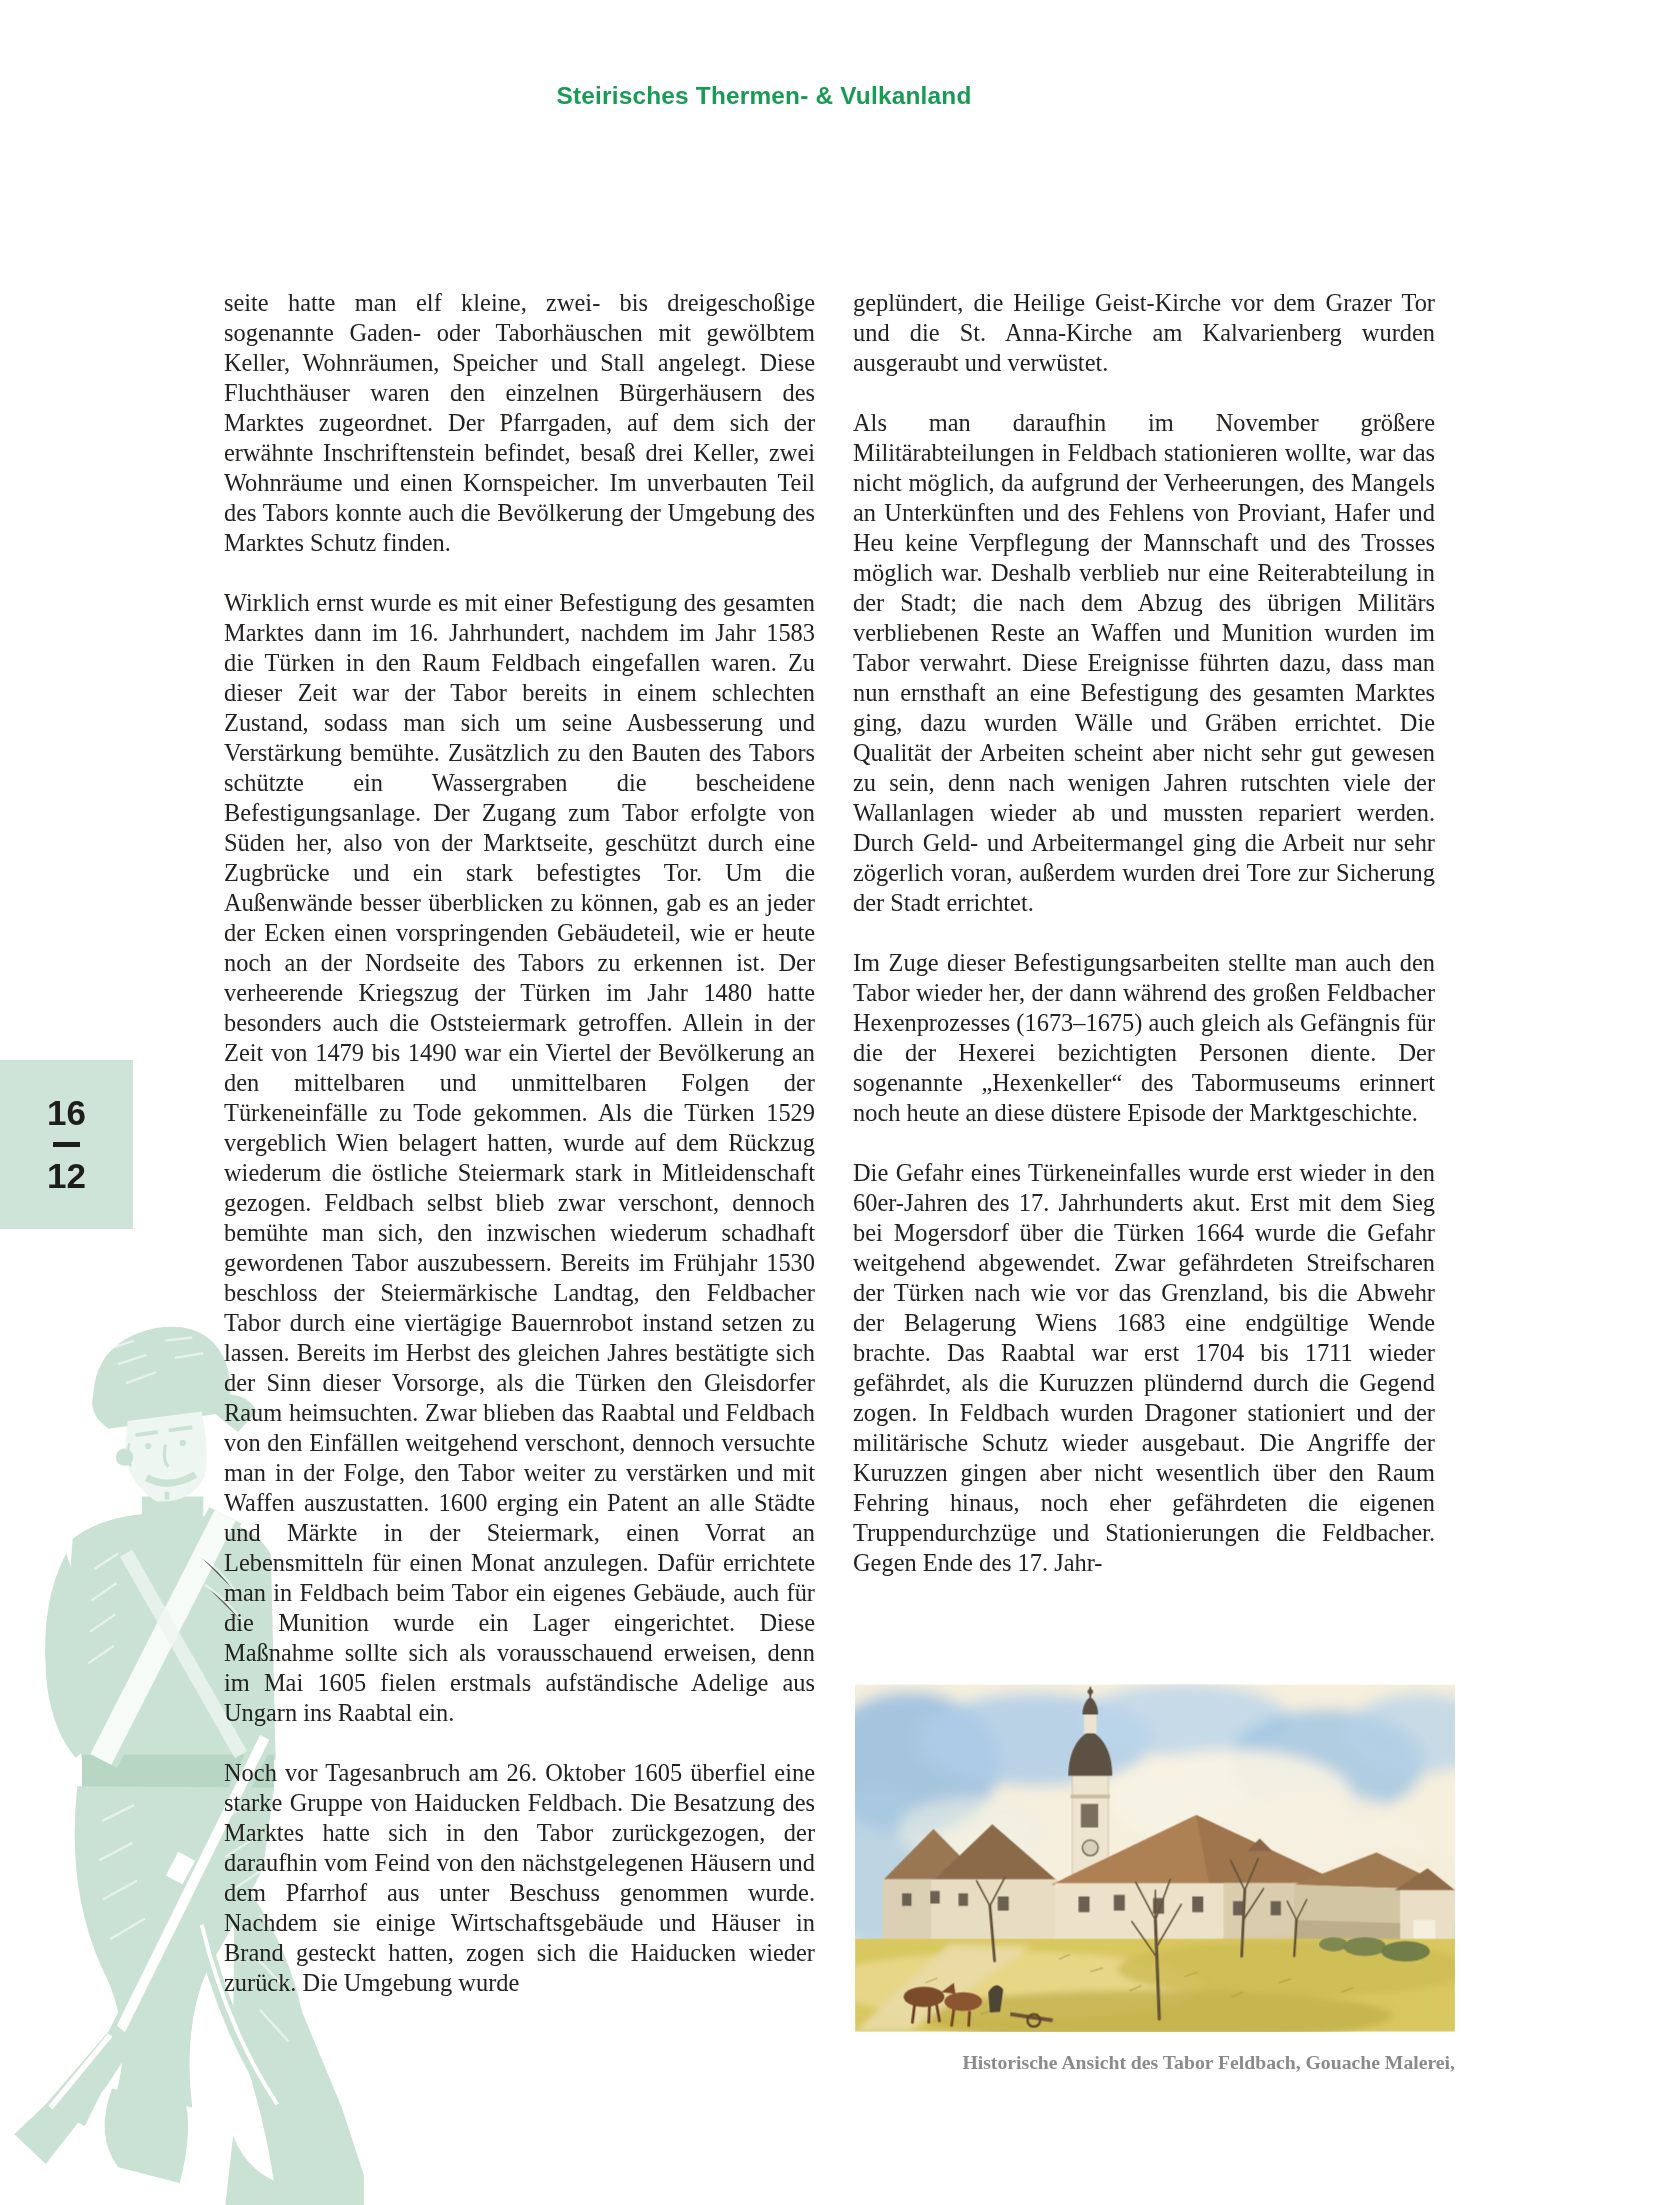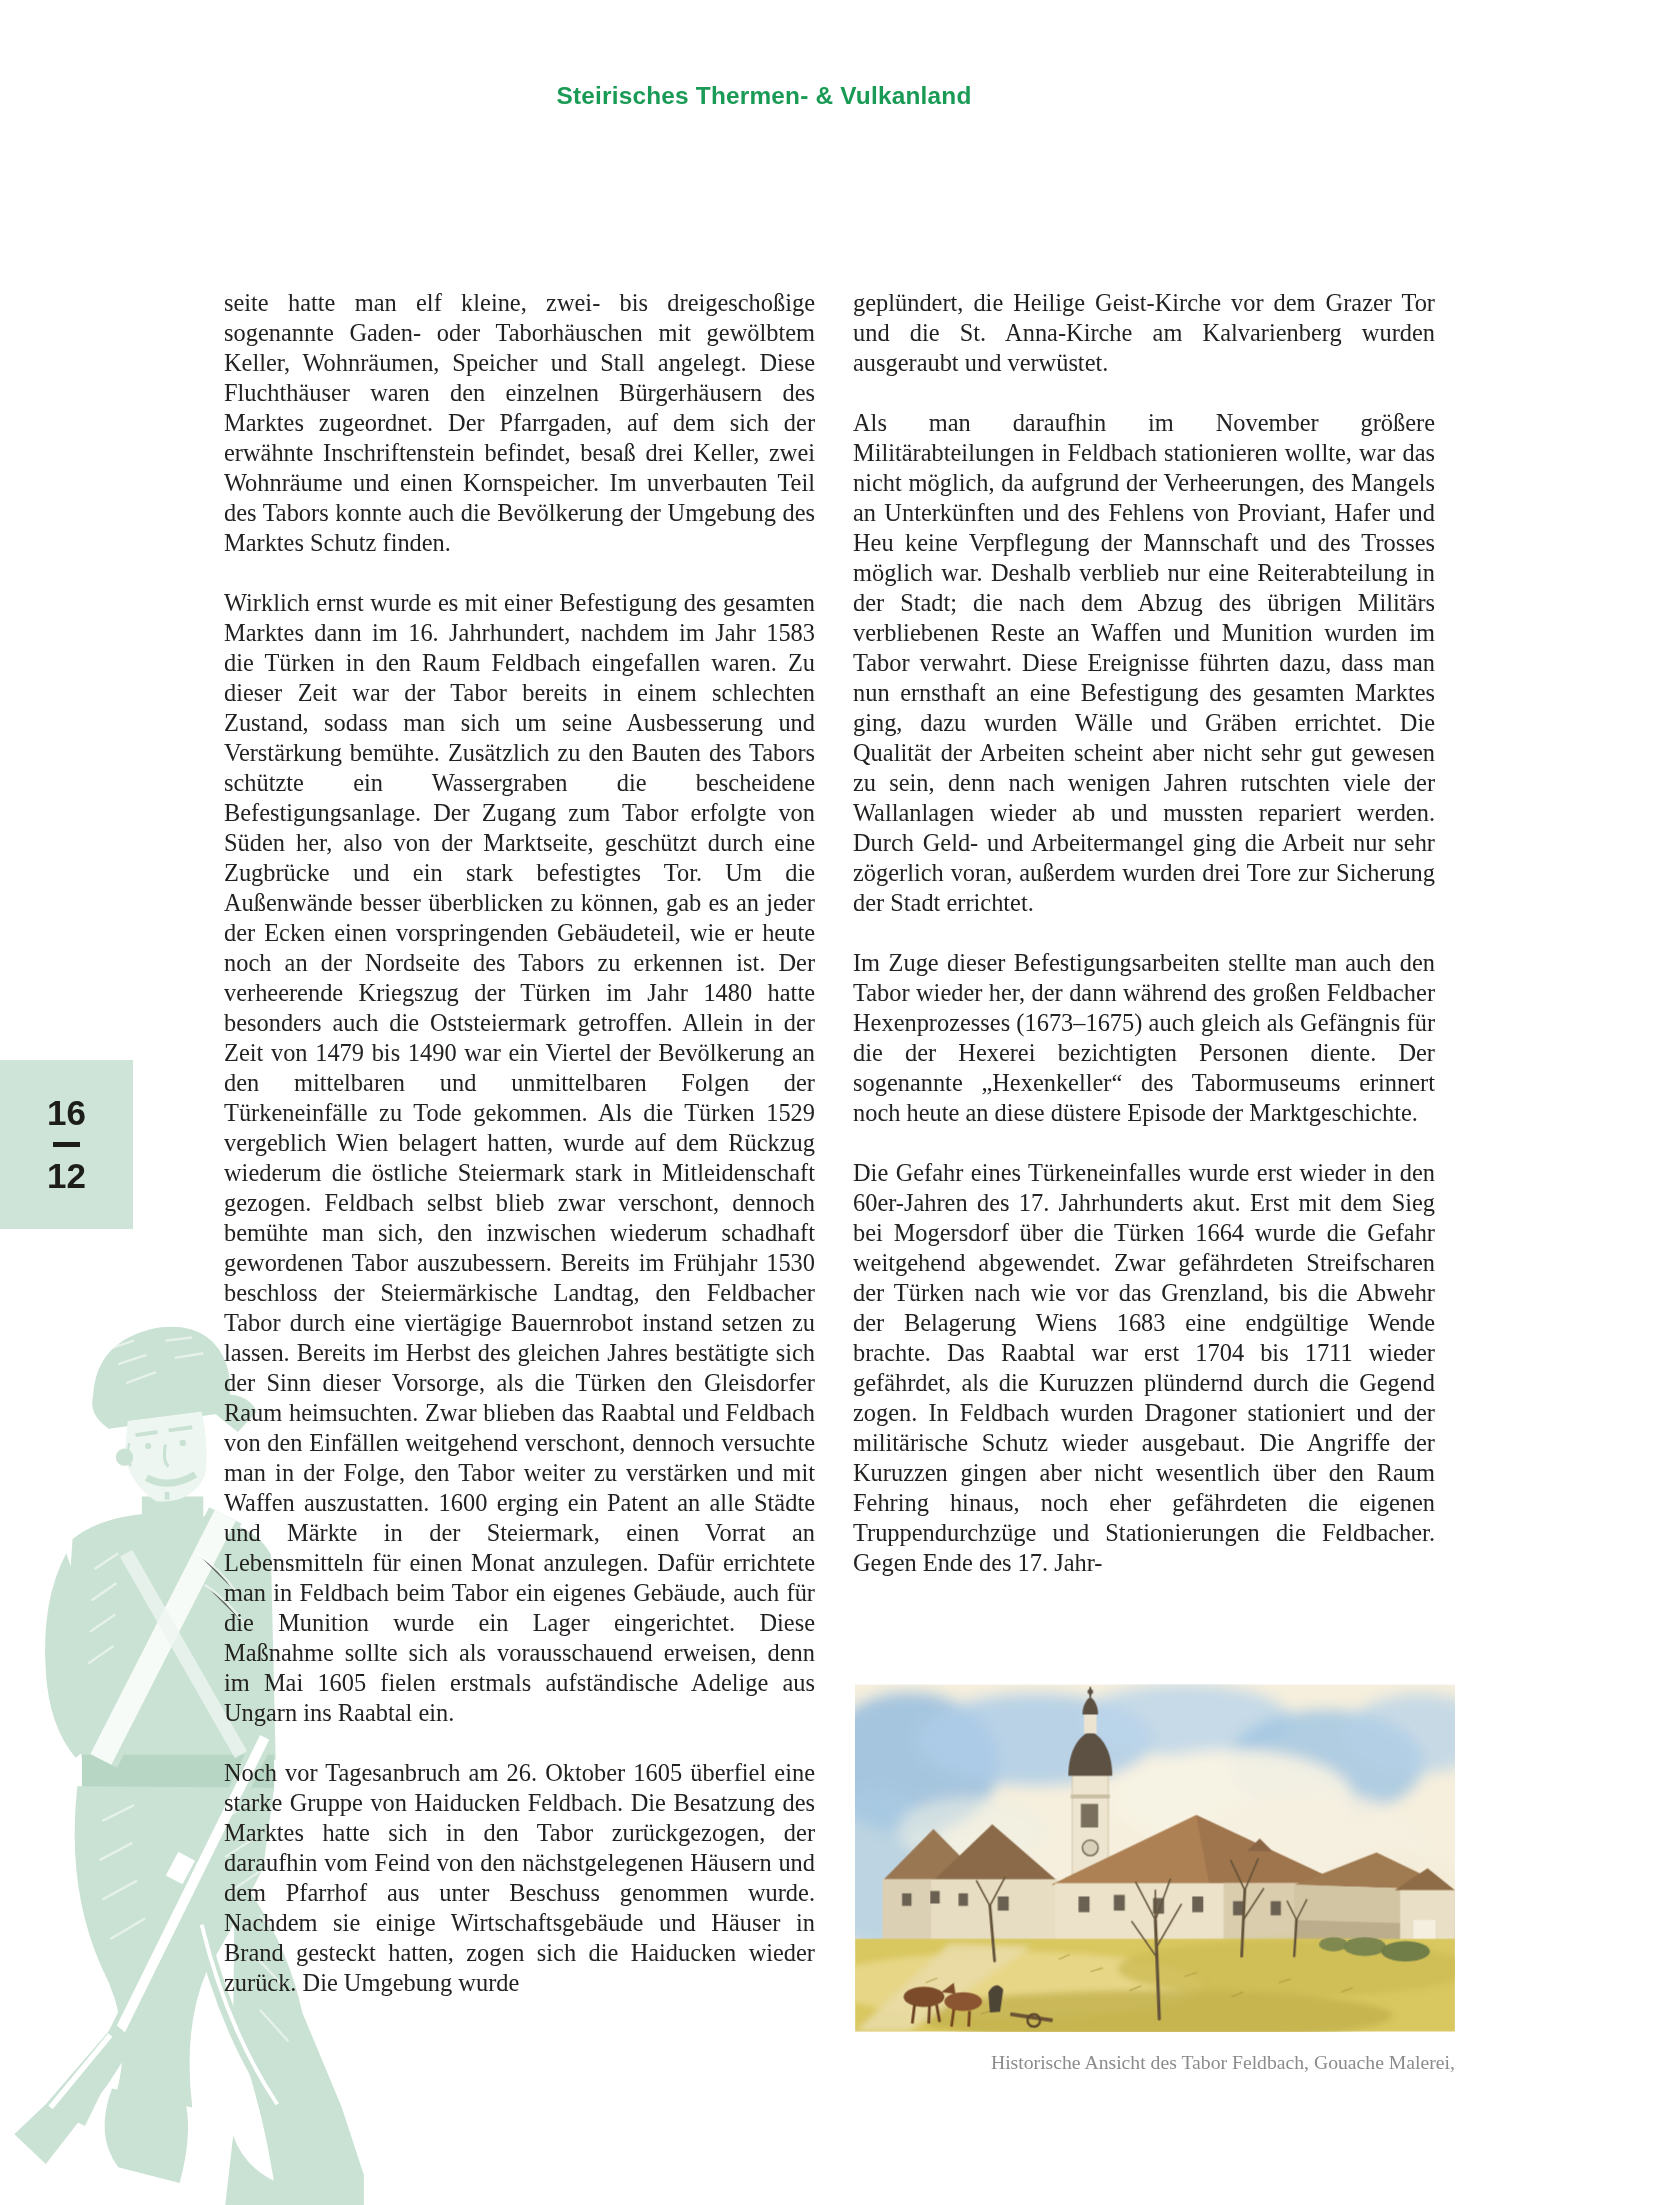--- a/index.html
+++ b/index.html
@@ -27,21 +27,21 @@
   }
   .col{font-size:24.4px;line-height:30px;text-align:justify;hyphens:auto;-webkit-hyphens:auto;}
   .col-left{width:591px;}
   .col-right{width:582px;}
   .col p{margin:8px 0 30px 0;}
   .col p:last-child{margin-bottom:0;}
   .figure{position:absolute;left:855px;top:1684px;width:600px;z-index:2;}
   .figure svg{display:block;width:600px;height:348px;}
   .figure-caption{
     margin-top:17.3px;text-align:right;color:#8b8b8b;
-    font-size:19.7px;line-height:27px;
+    font-size:19.7px;line-height:27px;font-weight:bold;
   }
 </style>
 </head>
 <body>
 
 <svg class="soldier" viewBox="0 0 462 1128" aria-hidden="true">
   <g fill="#c9e2d3" stroke="none">
 
     <path d="M118,100 Q122,30 198,14 Q268,4 288,62 Q298,96 284,122 L138,142 Q112,124 118,100 Z"></path>
     <path d="M268,100 Q312,92 326,120 L302,146 Q278,128 266,116 Z"></path>

